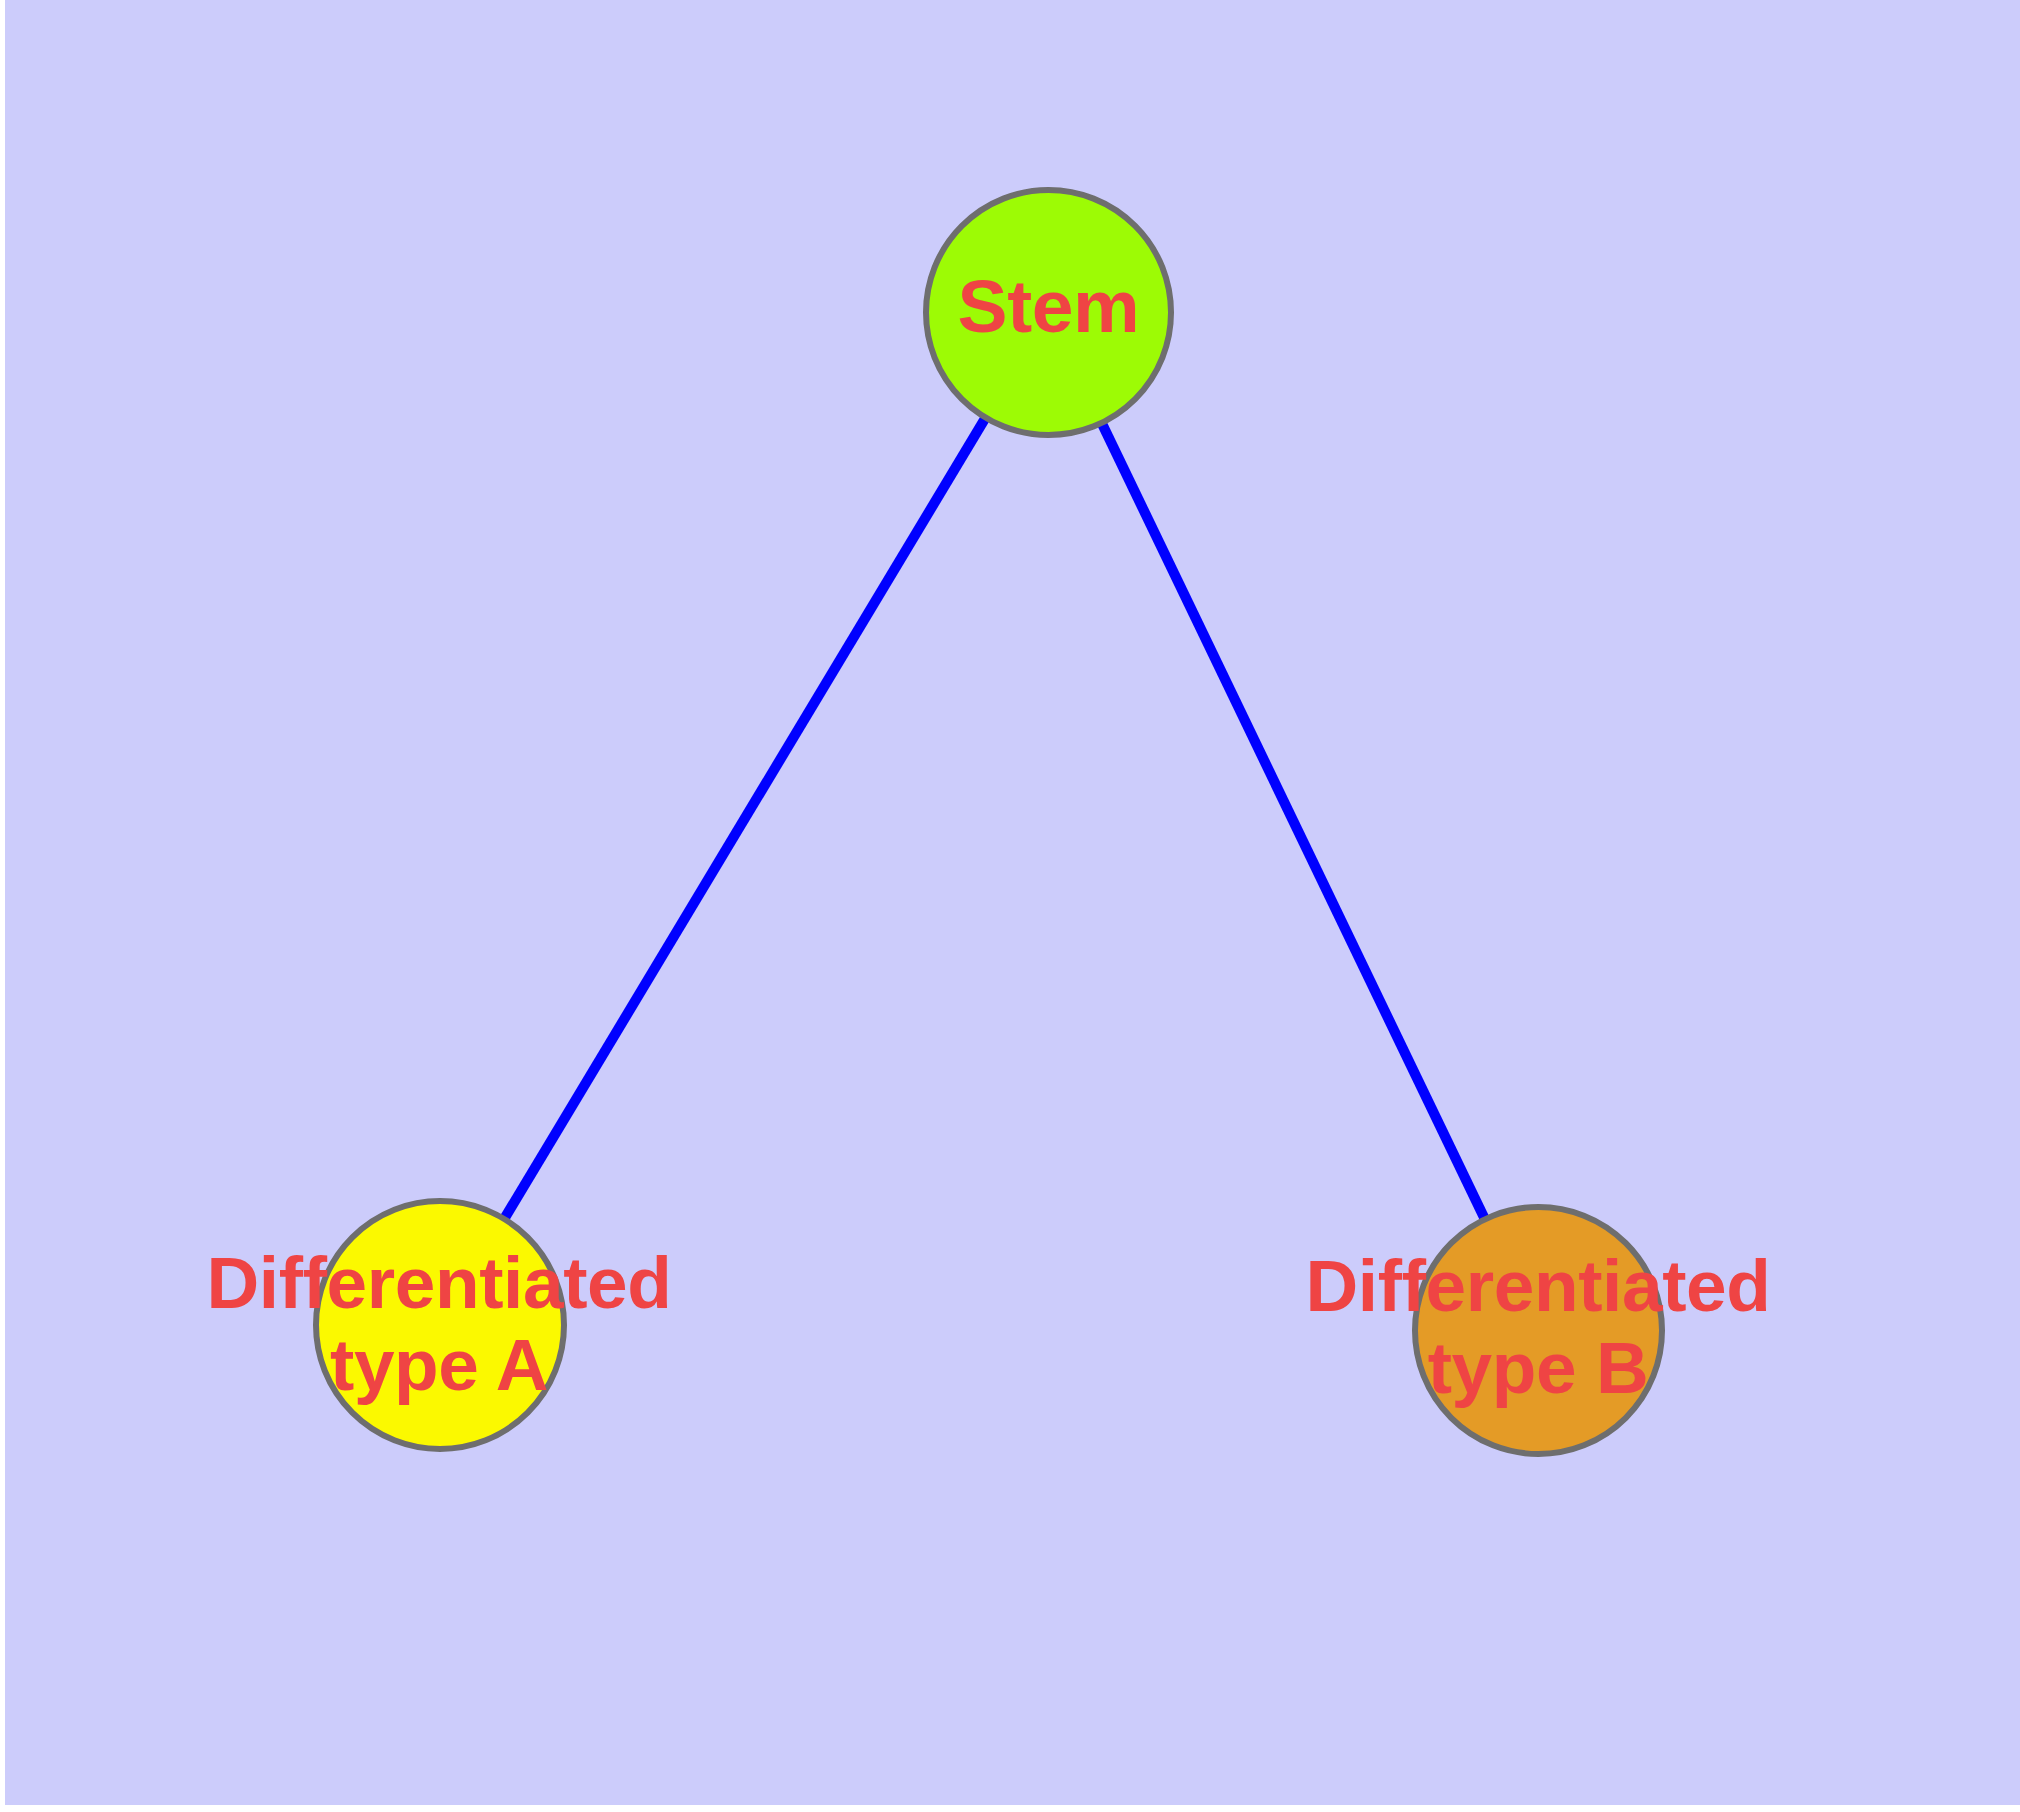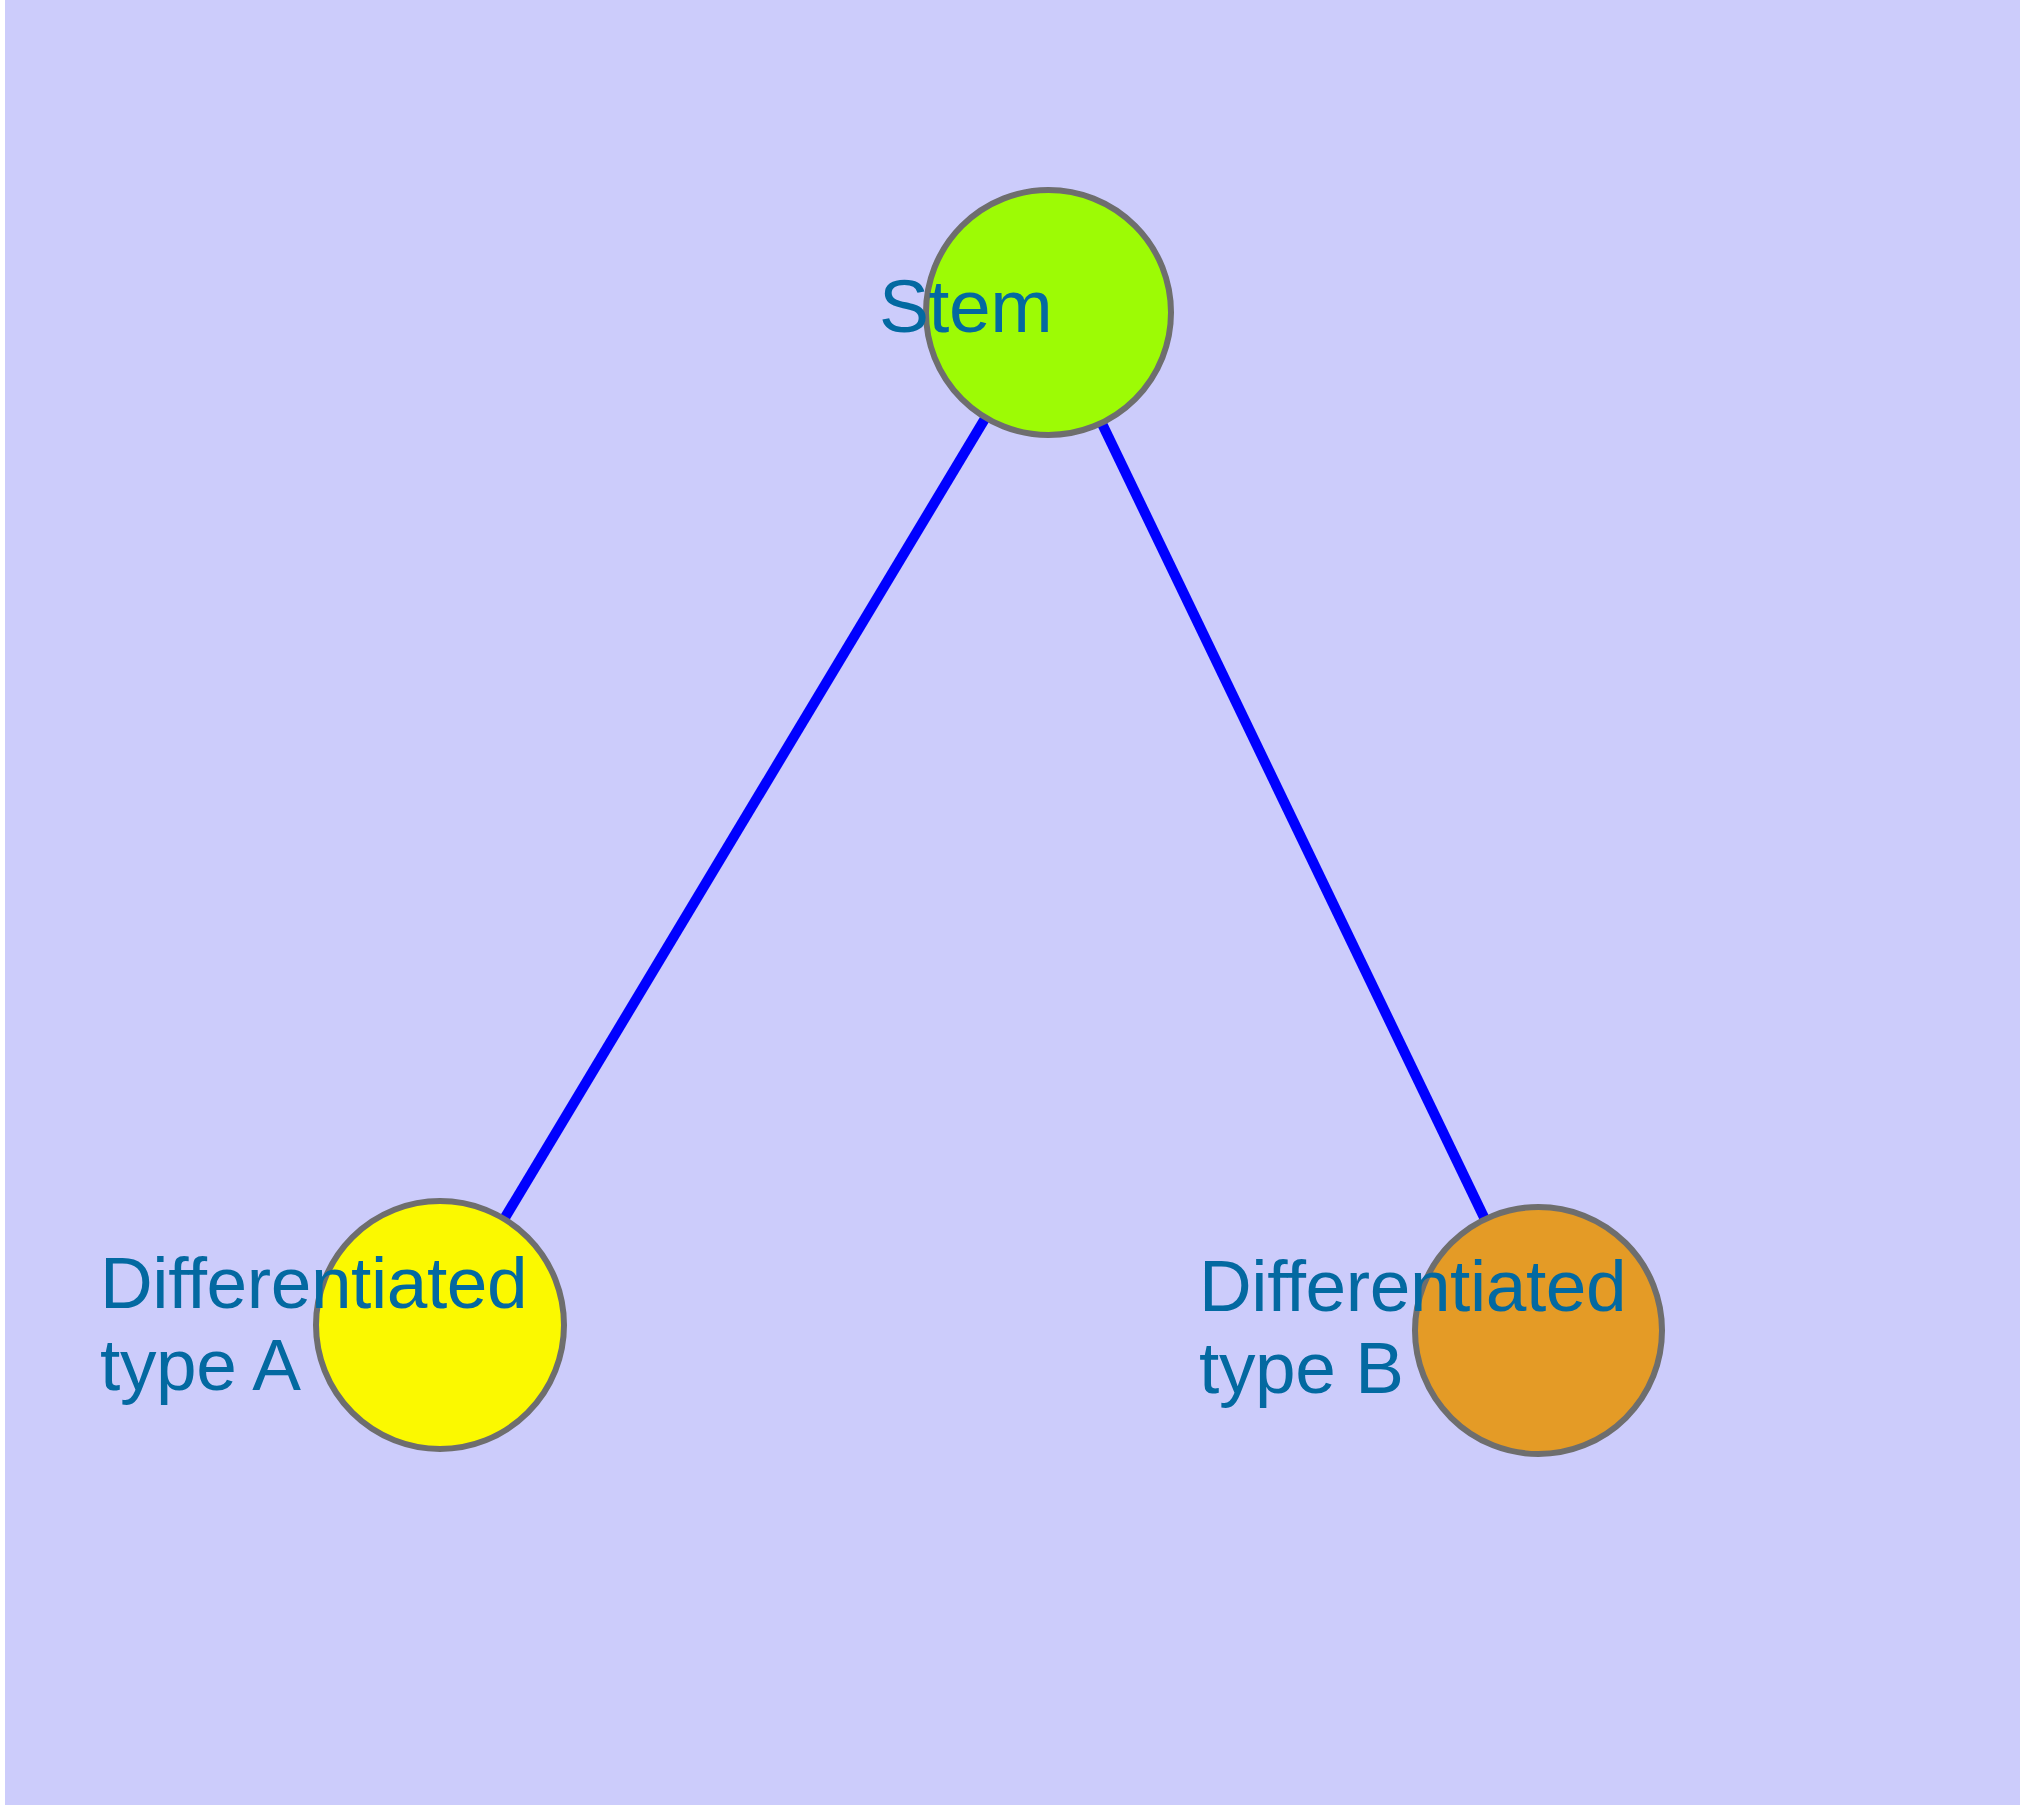--- a/index.html
+++ b/index.html
@@ -31,23 +31,23 @@
     height: 1812px;
   }
   .node {
     position: absolute;
     border-radius: 50%;
     box-sizing: border-box;
     border: 6px solid #6e6e6e;
   }
   .node-label {
     position: absolute;
-    color: #0369a1;
-    font-weight: normal;
-    text-align: left;
+    color: #ef4444;
+    font-weight: bold;
+    text-align: center;
     line-height: 1.12;
     white-space: pre;
     letter-spacing: -0.4px;
   }
   #node-stem {
     left: 923px;
     top: 187px;
     width: 251px;
     height: 251px;
     background: #9dfb05;

